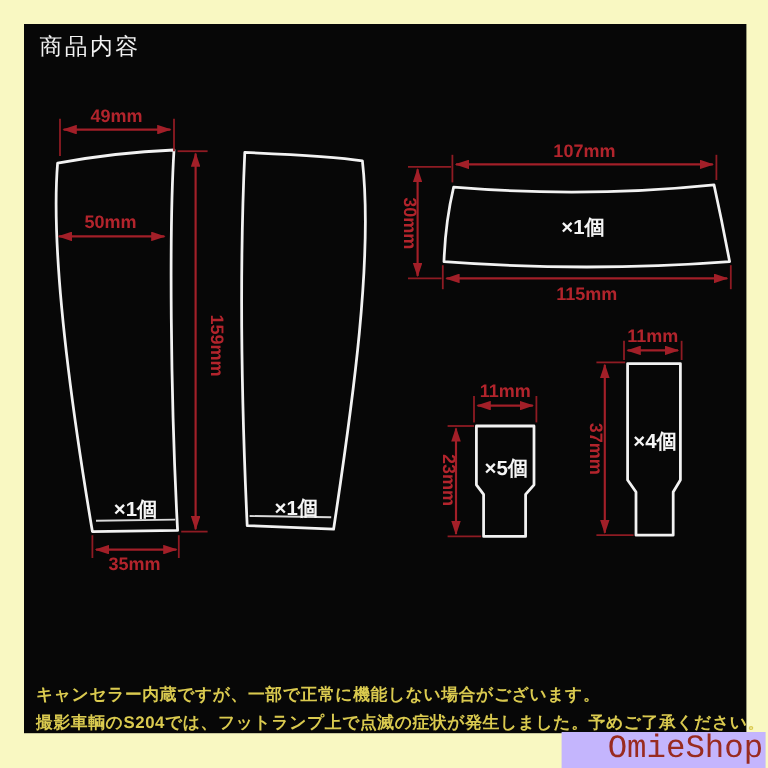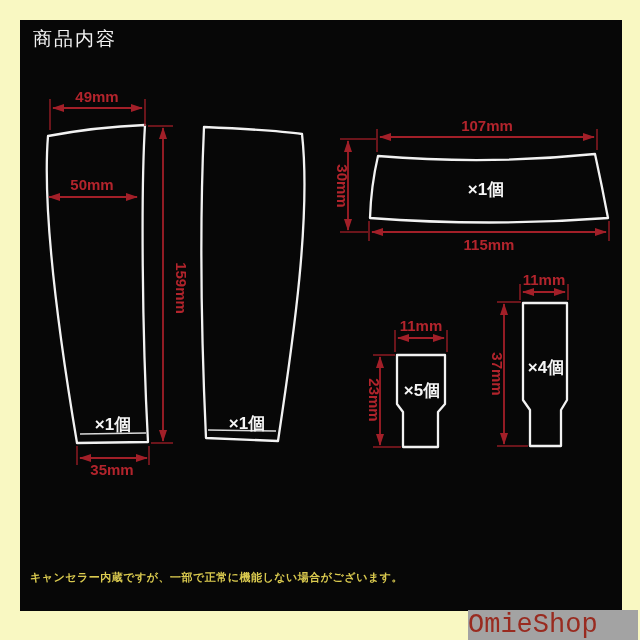--- a/index.html
+++ b/index.html
@@ -19,27 +19,27 @@
   }
   svg.diagram{position:absolute;left:0;top:0;}
   .outline{fill:none;stroke:#f2f2f2;stroke-width:2.3;stroke-linejoin:round;stroke-linecap:round;}
   .innerline{fill:none;stroke:#d9d9d9;stroke-width:1.6;}
   .dim{stroke:#a21f28;stroke-width:1.8;fill:none;}
   .tick{stroke:#8e1b23;stroke-width:1.5;fill:none;}
   .dimtext{fill:#b2242c;font-size:15px;font-weight:700;font-family:"Liberation Sans","DejaVu Sans",sans-serif;}
   .qtytext{fill:#f5f5f5;font-size:17px;font-weight:700;font-family:"Liberation Sans","DejaVu Sans",sans-serif;}
   .footer-line{
     position:absolute;left:30px;
-    color:#daca4f;font-size:11px;font-weight:700;letter-spacing:0.5px;white-space:nowrap;
+    color:#daca4f;font-size:14px;font-weight:700;letter-spacing:0.5px;white-space:nowrap;
   }
   .footer-line.l1{top:570px;}
   .footer-line.l2{top:594px;}
   .watermark-box{
     position:absolute;left:468px;top:610px;width:170px;height:30px;
-    background:#a3a3a3;display:flex;align-items:center;justify-content:flex-start;
+    background:#c4b5fd;display:flex;align-items:center;justify-content:flex-end;
     padding-right:2px;box-sizing:border-box;
   }
   .watermark-text{
     font-family:"Liberation Mono","DejaVu Sans Mono",monospace;
     font-size:27px;color:#992b20;line-height:1;
   }
 </style>
 </head>
 <body>
 
@@ -120,17 +120,18 @@
     <line class="tick" x1="520" y1="284" x2="520" y2="300"></line>
     <line class="tick" x1="568" y1="284" x2="568" y2="300"></line>
 
     <text class="dimtext" x="492" y="374" text-anchor="middle" transform="rotate(90 492 374)">37mm</text>
     <line class="dim" x1="504" y1="304" x2="504" y2="444" marker-start="url(#arrow)" marker-end="url(#arrow)"></line>
     <line class="tick" x1="497" y1="302" x2="521" y2="302"></line>
     <line class="tick" x1="497" y1="446" x2="528" y2="446"></line>
   </svg>
 
   <div class="footer-line l1">キャンセラー内蔵ですが、一部で正常に機能しない場合がございます。</div>
+  <div class="footer-line l2">撮影車輌のS204では、フットランプ上で点滅の症状が発生しました。予めご了承ください。</div>
 
   <div class="watermark-box">
     <span class="watermark-text">OmieShop</span>
   </div>
 </div>
 
 </body></html>

